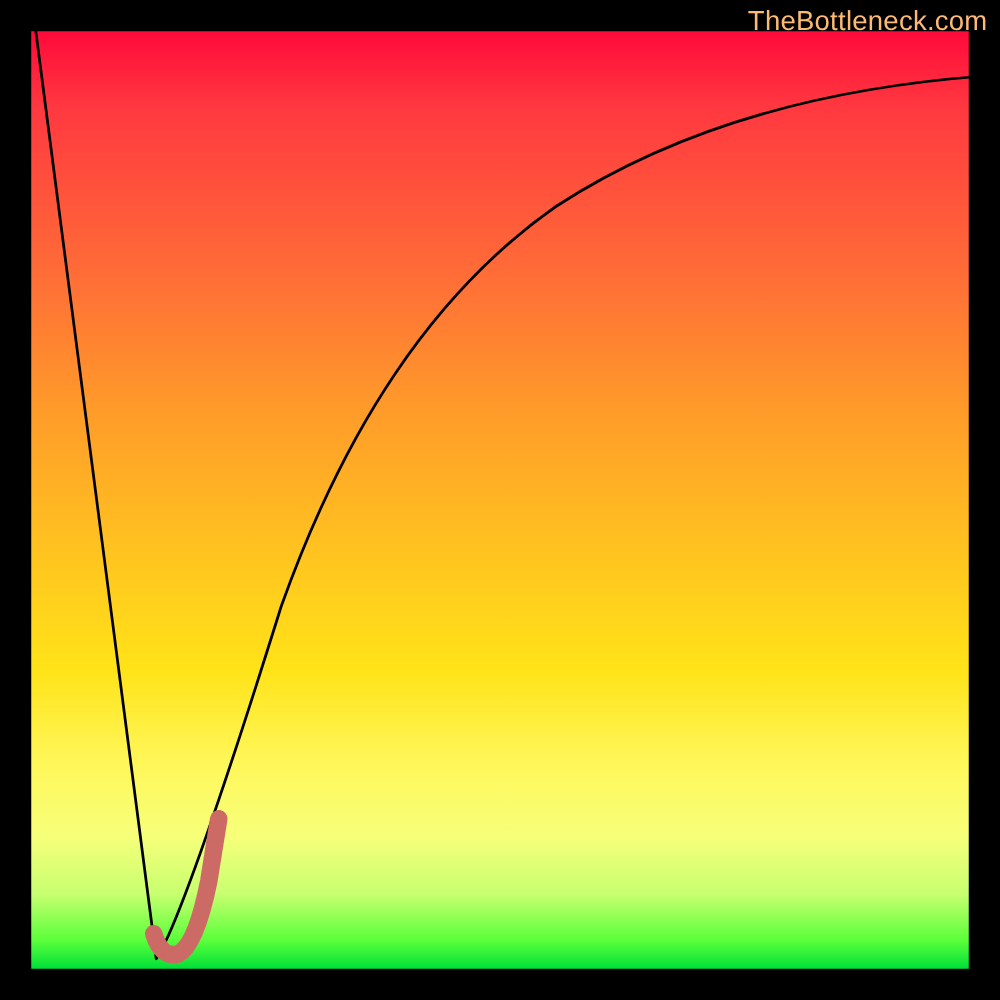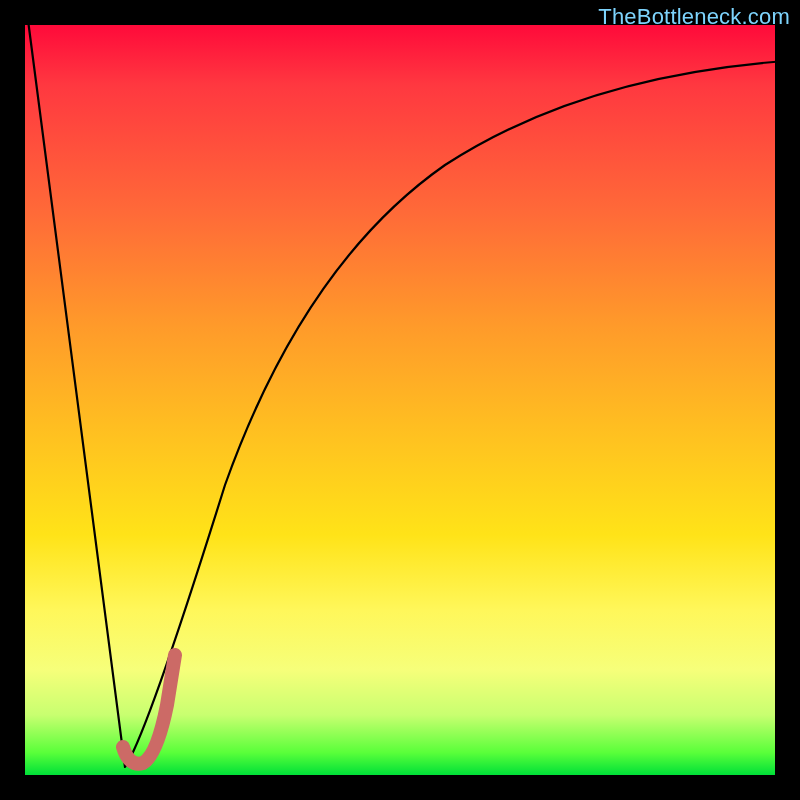--- a/index.html
+++ b/index.html
@@ -36,21 +36,21 @@
       #f6ff7a 86%,
       #c8ff70 92%,
       #5aff3a 97%,
       #00e038 100%
     );
   }
   .watermark {
     position: absolute;
     top: 4px;
     right: 10px;
-    color: #7dd3fc;
+    color: #fdba74;
     font-size: 22px;
     font-weight: 500;
     letter-spacing: 0.2px;
     user-select: none;
   }
   svg.curves {
     position: absolute;
     left: 25px;
     top: 25px;
     width: 750px;

